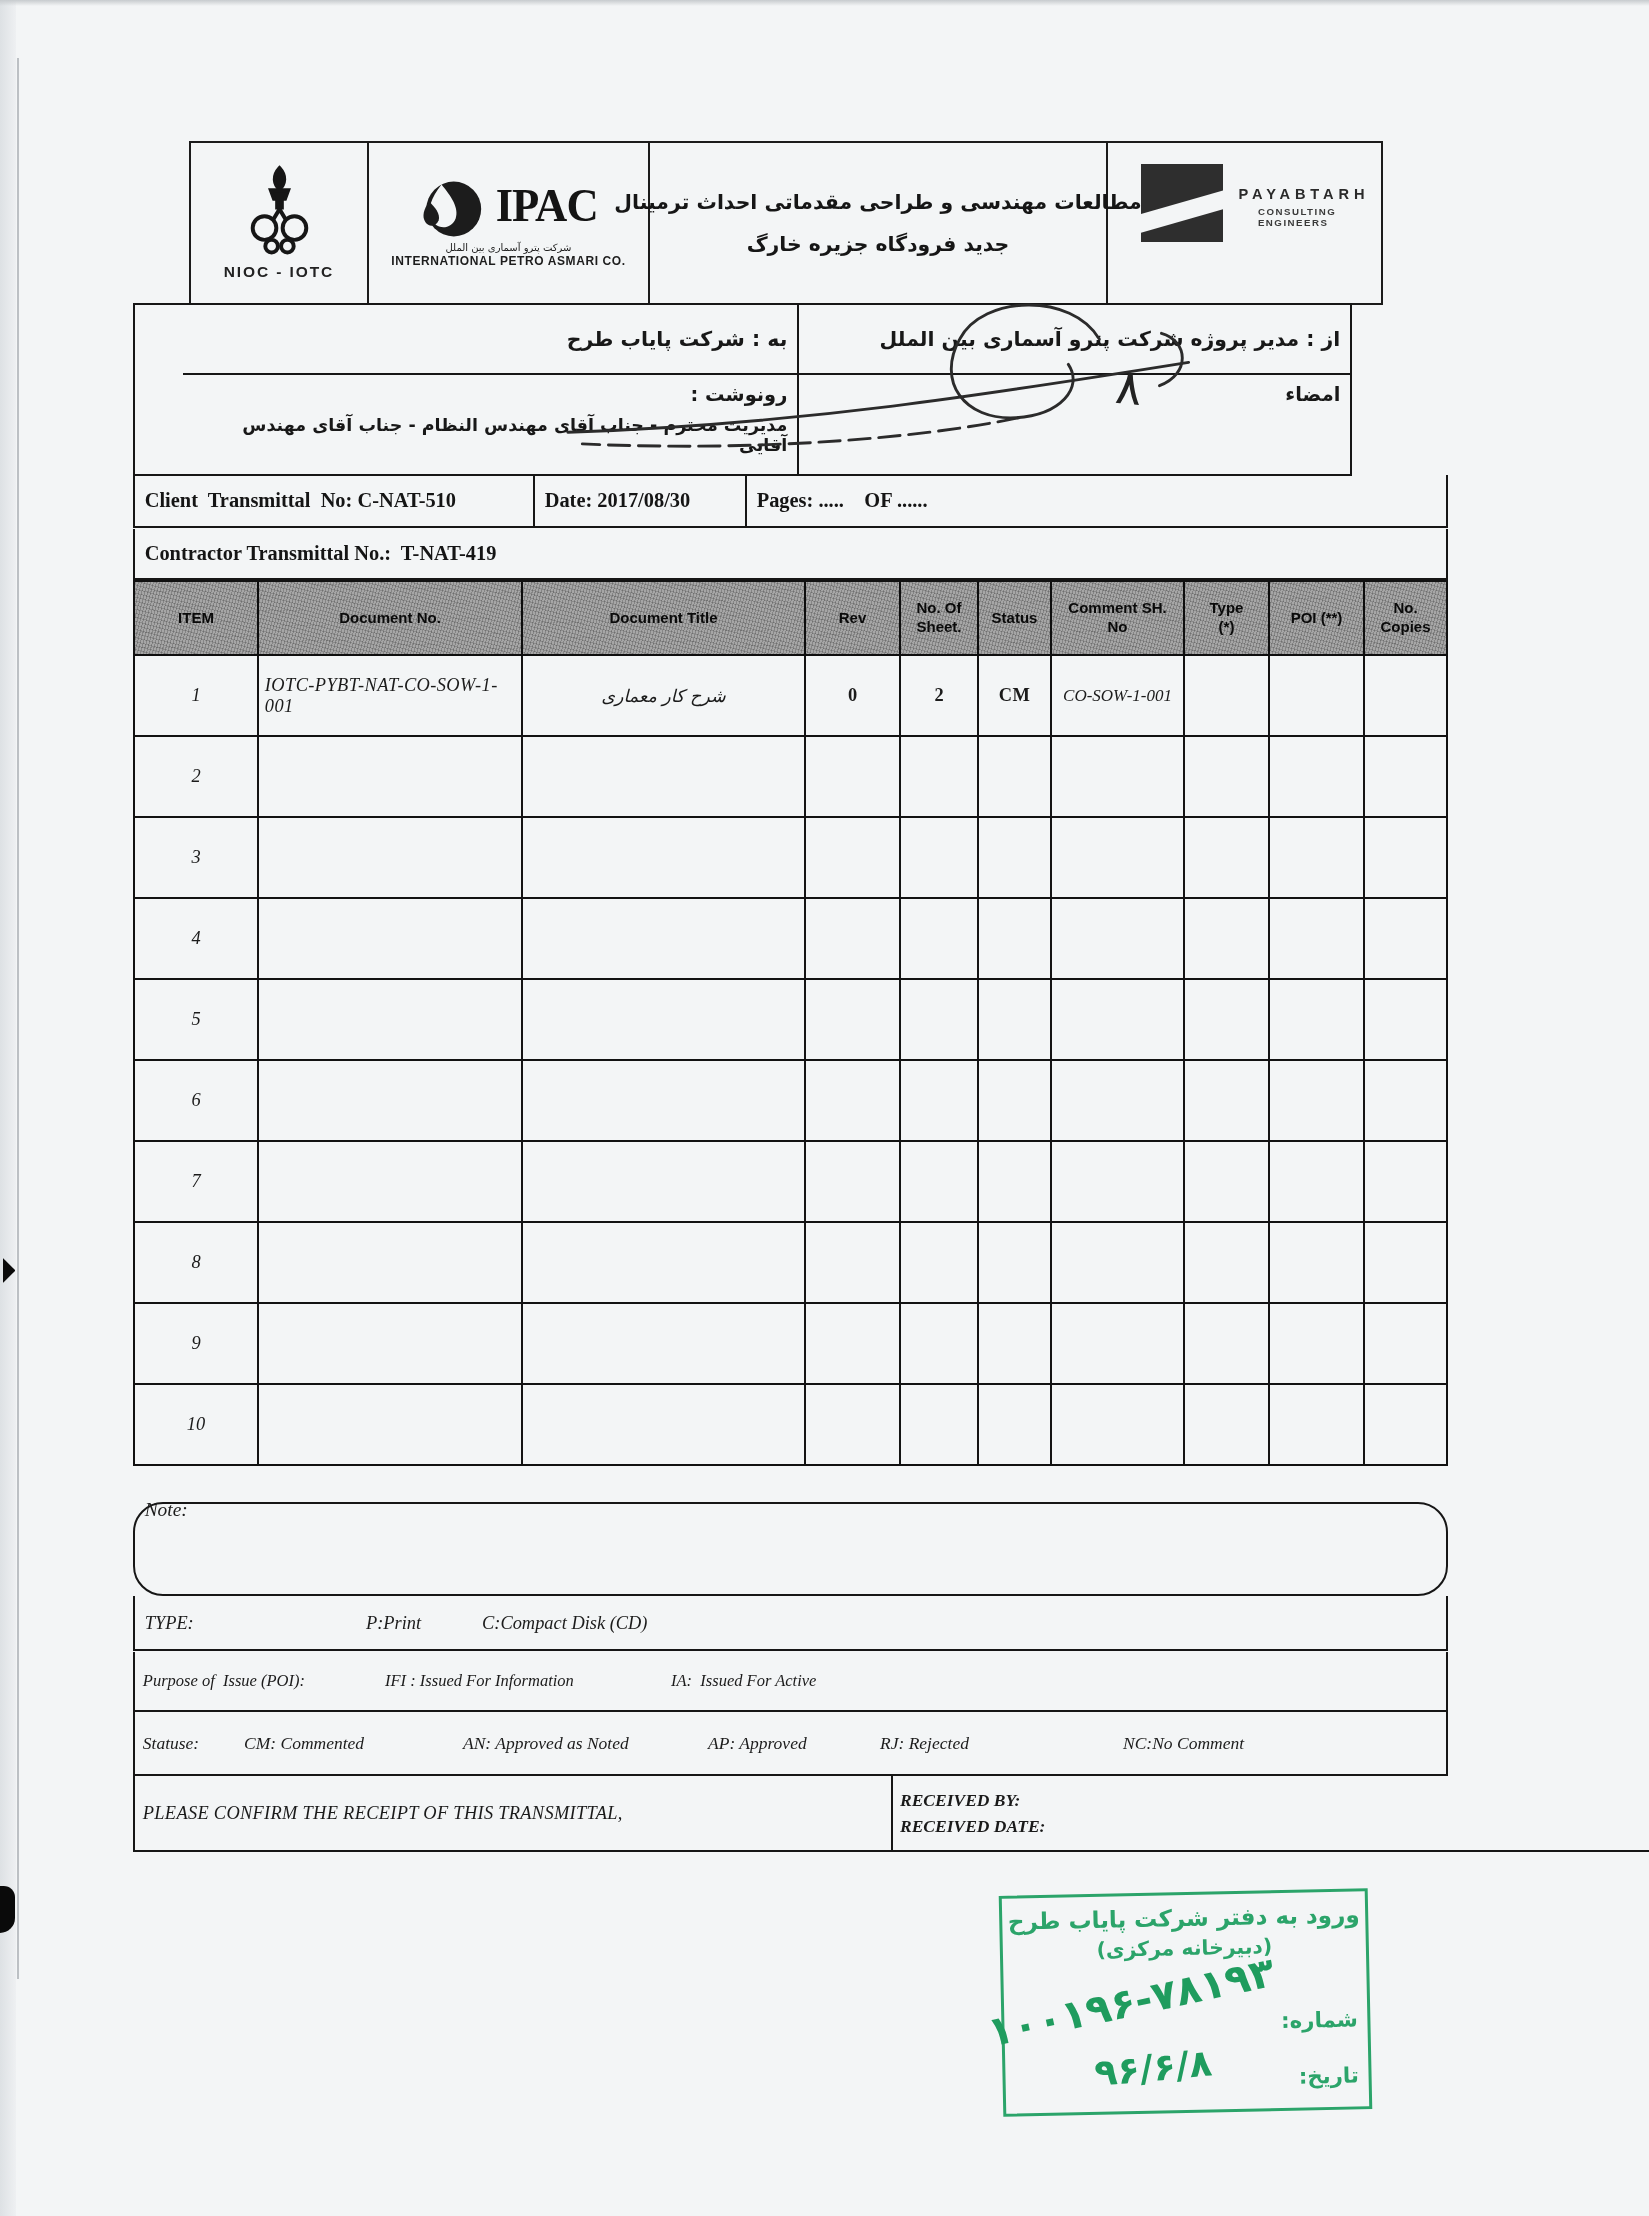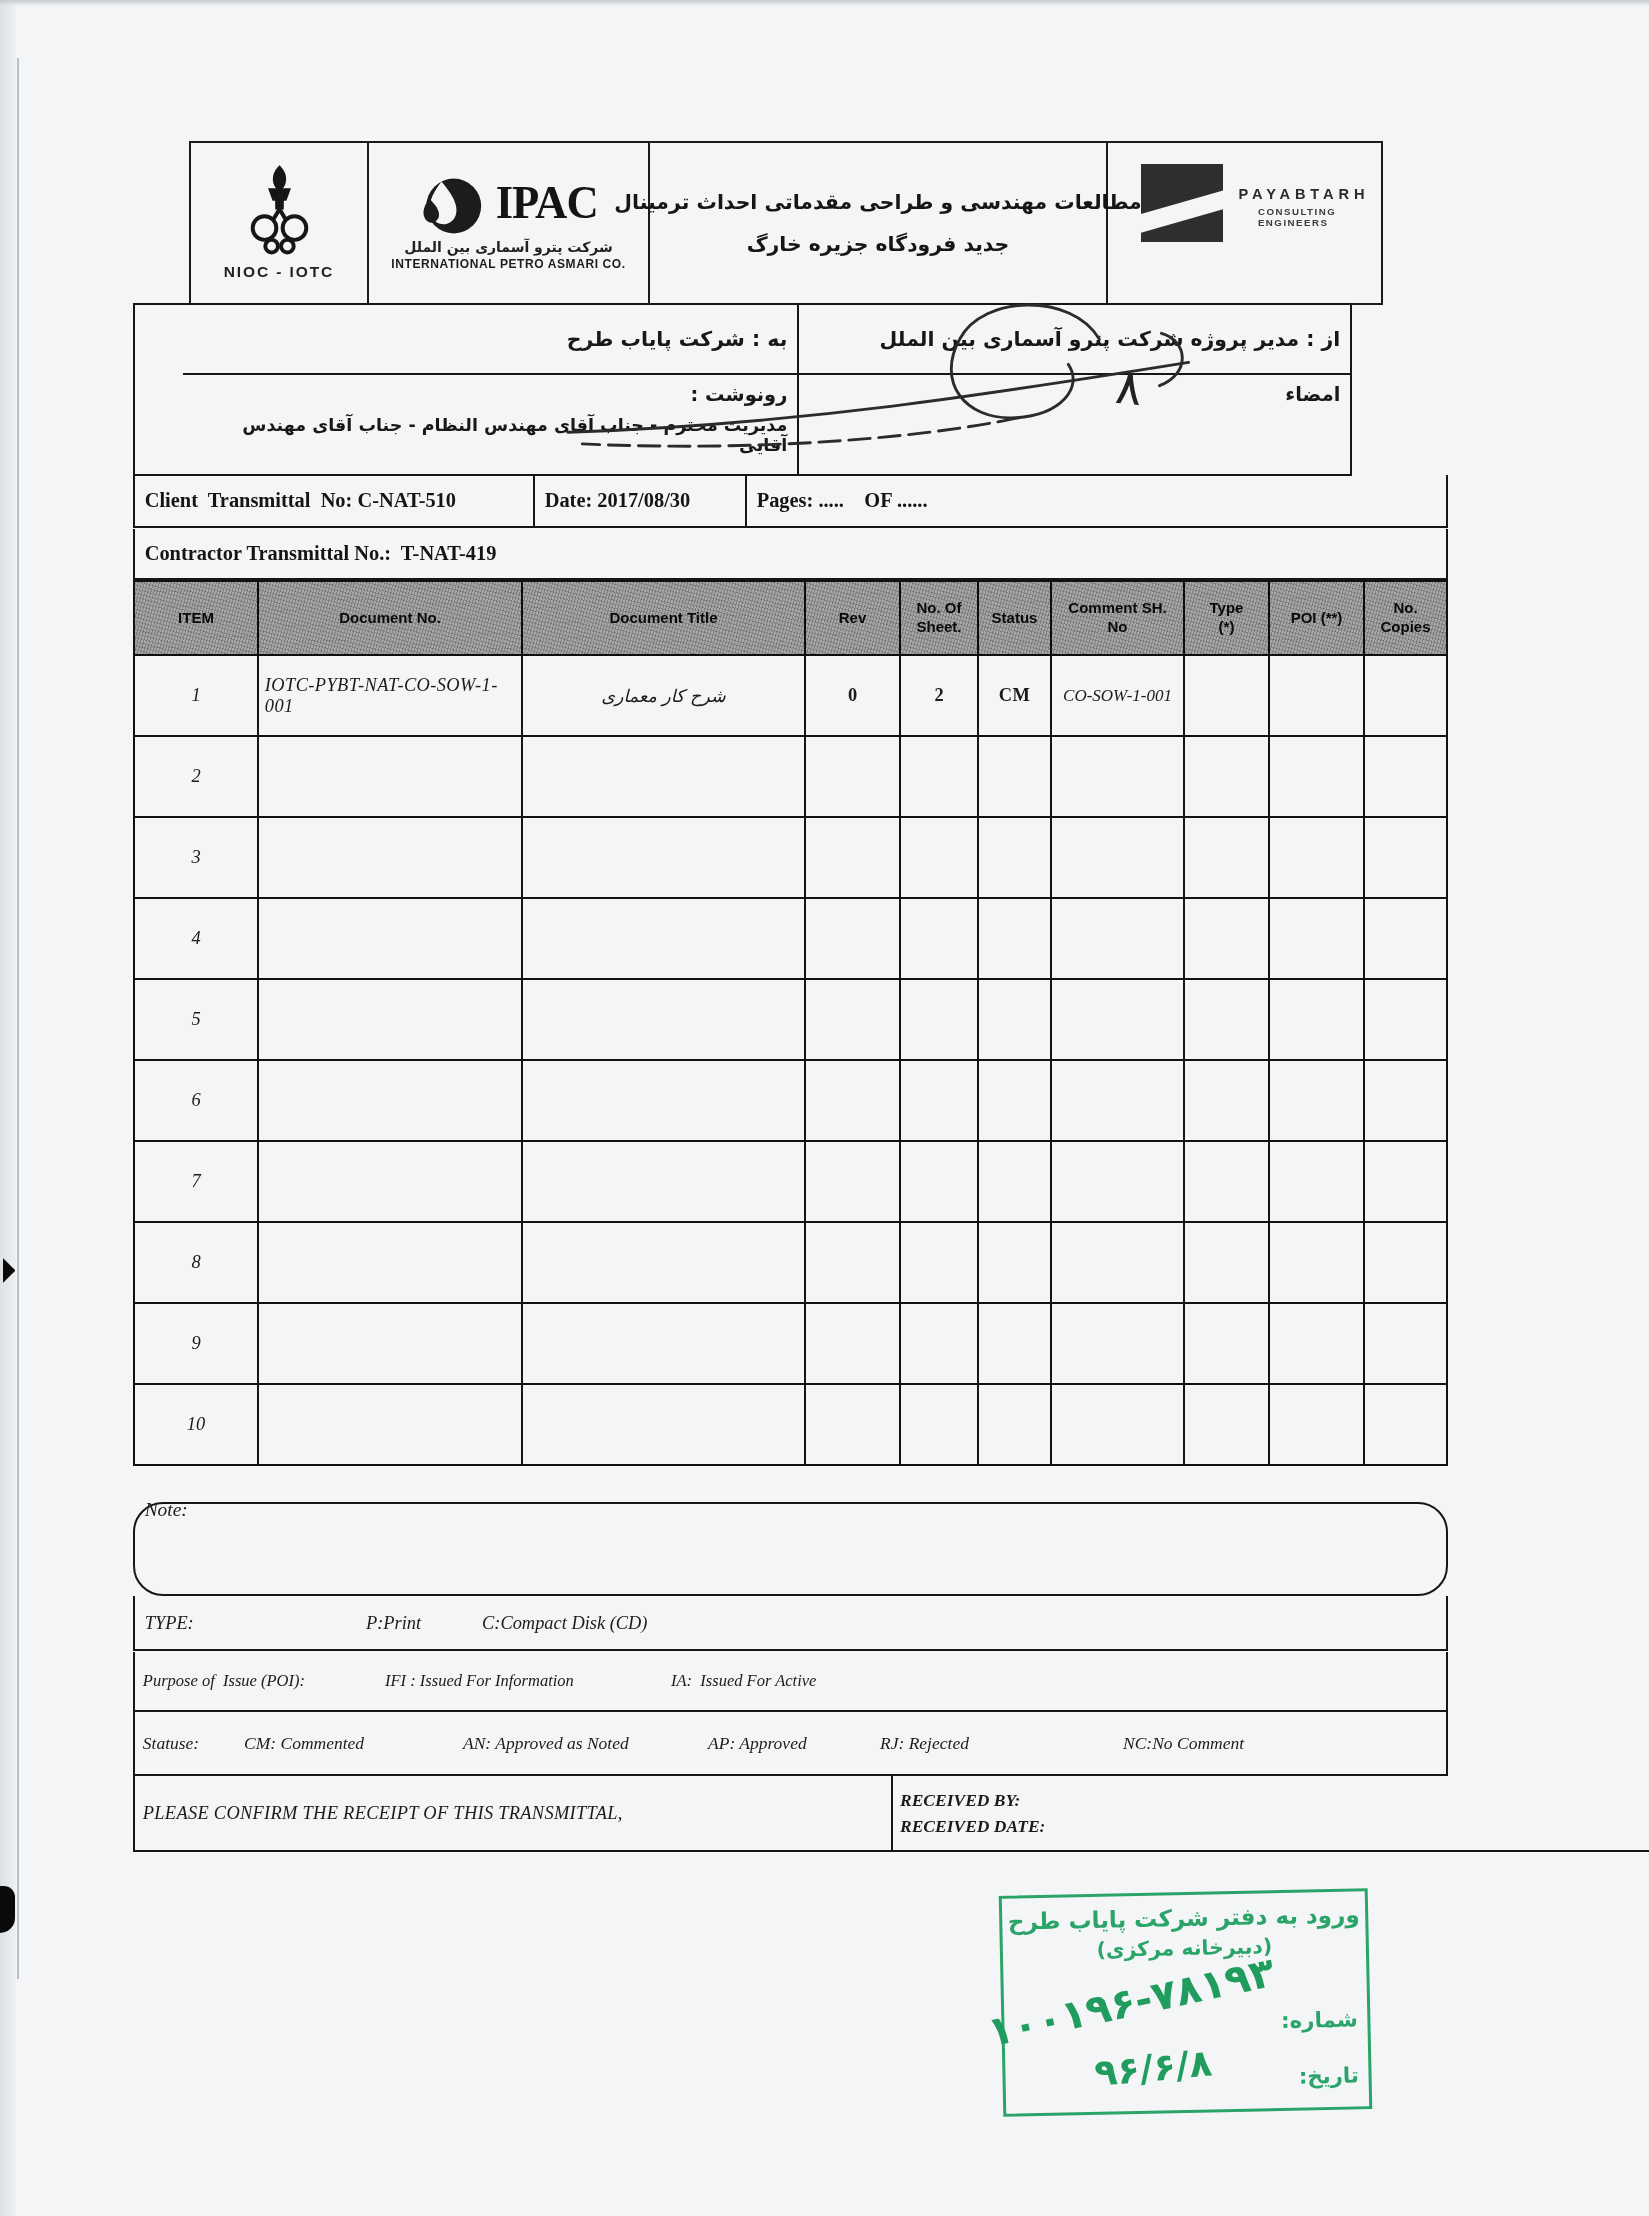--- a/index.html
+++ b/index.html
@@ -28,21 +28,21 @@
   .lbox-nioc{width:178px;}
   .lbox-ipac{width:281px;}
   .lbox-title{width:458px;}
   .lbox-payab{flex:1;flex-direction:row;justify-content:flex-start;
     padding-left:33px;gap:15.5px;align-items:flex-start;padding-top:21.3px;}
   .nioc-caption{font-family:"Liberation Sans",sans-serif;font-size:15.5px;
     font-weight:700;letter-spacing:1.9px;margin-top:5.8px;color:#222;}
   .ipac-top{display:flex;gap:9px;}
   .ipac-word{font-family:"Liberation Serif",serif;font-weight:700;font-size:47px;
     letter-spacing:-1px;transform:scaleX(.95);color:#141414;}
-  .ipac-fa{font-family:"DejaVu Sans",sans-serif;font-size:14px;font-weight:700;
+  .ipac-fa{font-family:"DejaVu Sans",sans-serif;font-size:10px;font-weight:400;
     margin-top:1.9px;color:#222;direction:rtl;}
   .ipac-caption{font-family:"Liberation Sans",sans-serif;font-size:12px;
     font-weight:700;letter-spacing:0.6px;color:#1d1d1d;margin-top:1.9px;}
   .title-fa1,.title-fa2{font-family:"DejaVu Sans",sans-serif;font-weight:700;
     direction:rtl;white-space:nowrap;color:#161616;}
   .title-fa1{font-size:20.4px;margin-bottom:17.5px;}
   .title-fa2{font-size:20.4px;}
   .payab-mark{width:82px;height:78px;background:#2e2e2e;position:relative;
     overflow:hidden;flex:0 0 auto;}
   .payab-mark::after{content:"";position:absolute;left:-13.6px;top:39px;

